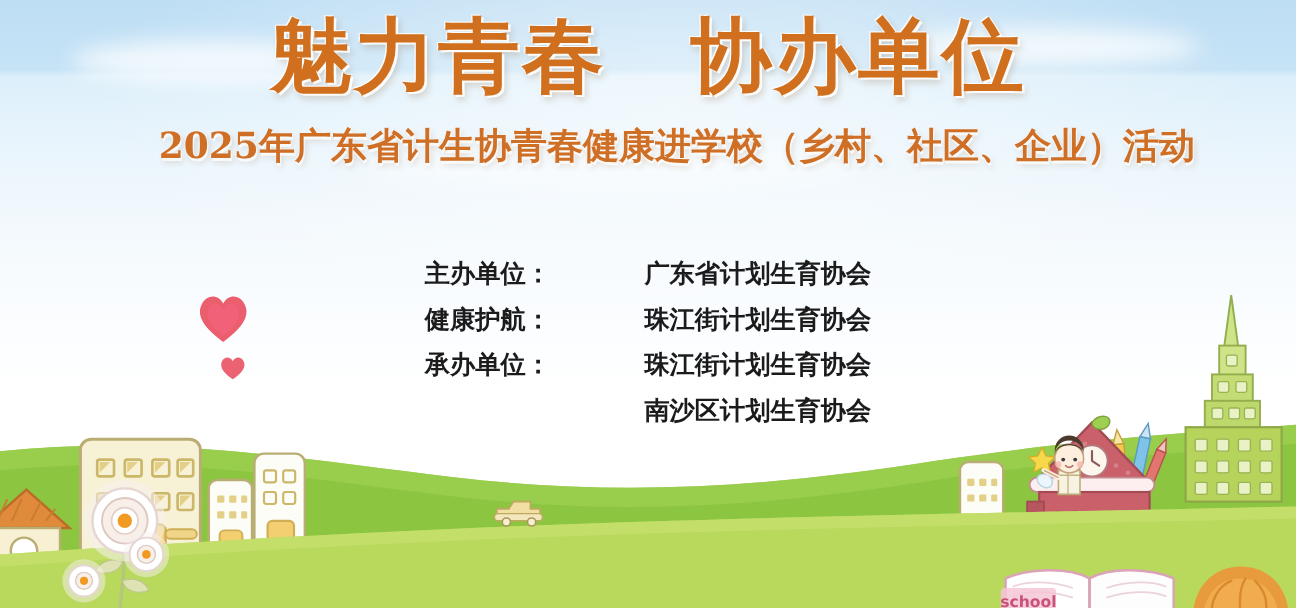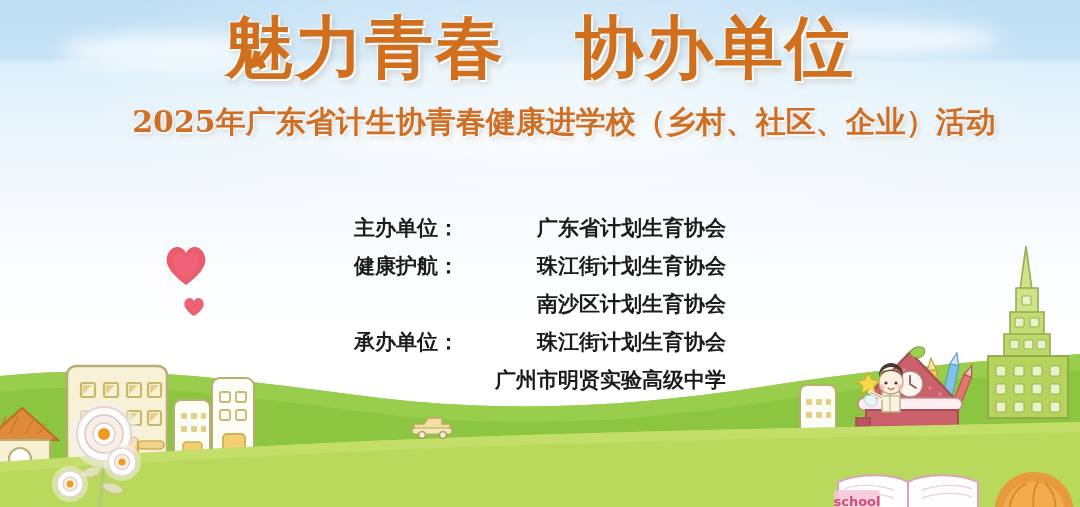--- a/index.html
+++ b/index.html
@@ -413,26 +413,22 @@
   <div class="org-block">
     <div class="org-row">
       <span class="org-label">主办单位：</span>
       <span class="org-value">广东省计划生育协会</span>
     </div>
     <div class="org-row">
       <span class="org-label">健康护航：</span>
       <span class="org-value">珠江街计划生育协会</span>
     </div>
     <div class="org-row">
-      <span class="org-label"></span>
-      <span class="org-value">南沙区计划生育协会</span>
-    </div>
-    <div class="org-row">
       <span class="org-label">承办单位：</span>
       <span class="org-value">珠江街计划生育协会</span>
     </div>
     <div class="org-row">
       <span class="org-label"></span>
-      <span class="org-value wide">广州市明贤实验高级中学</span>
+      <span class="org-value">南沙区计划生育协会</span>
     </div>
   </div>
 
 </div>
 
 </body></html>

